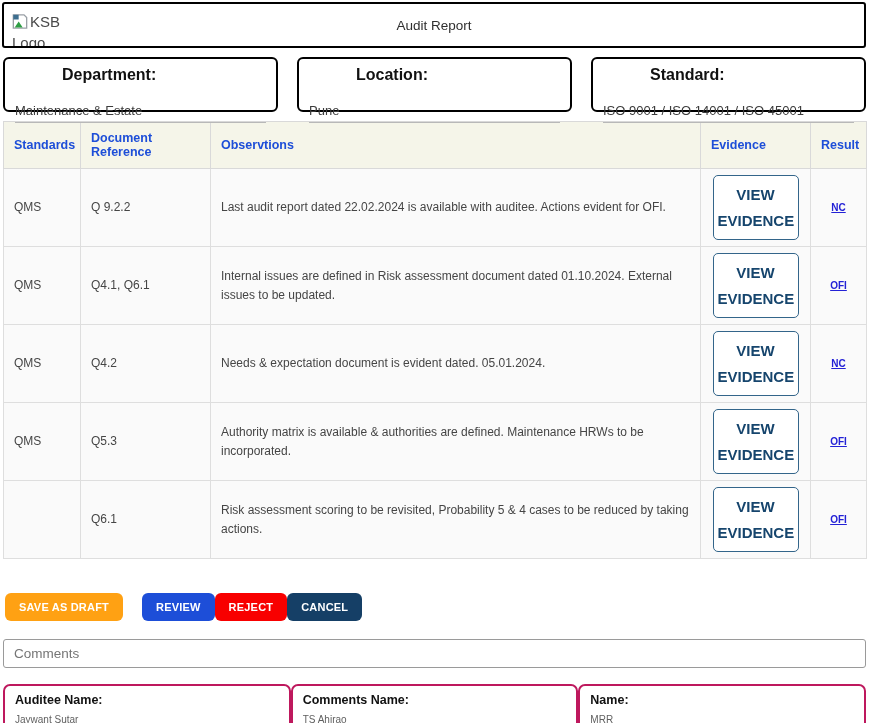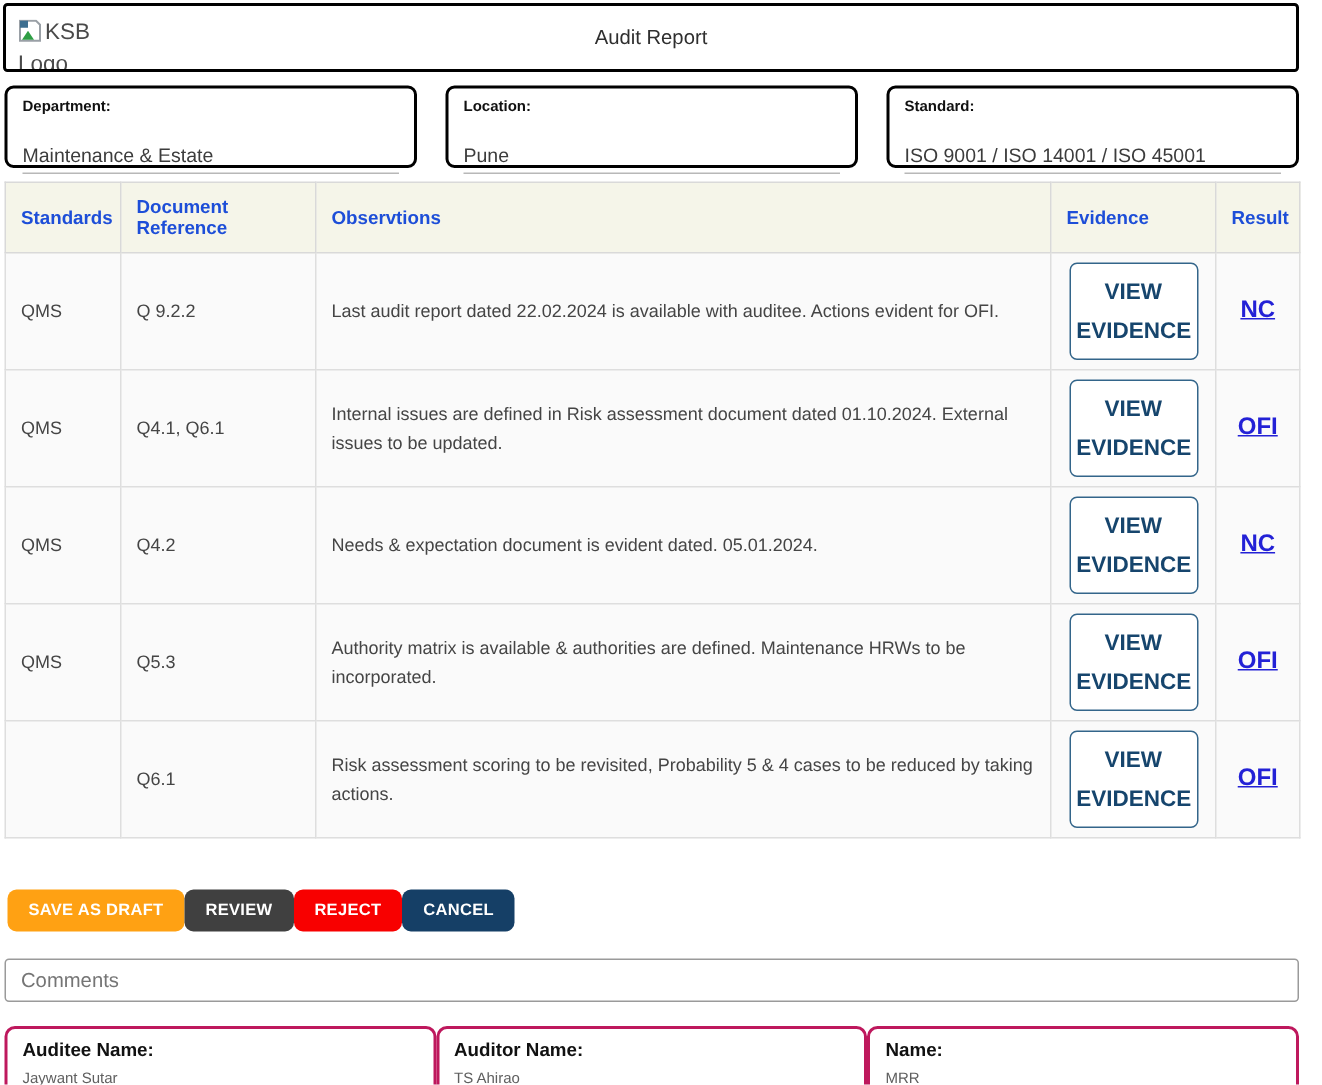--- a/index.html
+++ b/index.html
@@ -39,21 +39,21 @@
   .fields-row {
     display: flex; justify-content: space-between;
     margin: 9px 15px 0 3px;
   }
   .field-box {
     width: 275px; height: 55px;
     border: 2px solid #000; border-radius: 6px;
     padding: 7px 10px 0 10px;
     background: #fff;
   }
-  .field-label { font-weight: bold; font-size: 10px; color: #111; }
+  .field-label { font-weight: bold; font-size: 16px; color: #111; margin-left: 47px; }
   .field-value {
     margin-top: 19px; font-size: 13px; color: #3c3c3c;
     padding-bottom: 4px;
     border-bottom: 1px solid #b8b8b8;
   }
 
   
   table.audit {
     margin: 9px 15px 0 3px;
     width: 863px;
@@ -78,21 +78,21 @@
   td.c-evidence, td.c-result { text-align: center; }
   .view-evidence-btn {
     width: 86px; padding: 6px 4px;
     background: #fff;
     border: 1px solid #33658a; border-radius: 5px;
     color: #16456d; font-family: "Liberation Sans", sans-serif;
     font-size: 15px; font-weight: bold; line-height: 1.7;
     cursor: pointer;
   }
   .result-link {
-    color: #2321d6; font-weight: bold; font-size: 16px;
+    color: #2321d6; font-weight: bold; font-size: 10px;
     text-decoration: underline; cursor: pointer;
   }
 
   
   .actions-row {
     display: flex; 
     margin: 34px 0 0 5px;
   }
   .action-btn {
     border: none; border-radius: 6px;
@@ -216,35 +216,35 @@
         <td>Q6.1</td>
         <td>Risk assessment scoring to be revisited, Probability 5 &amp; 4 cases to be reduced by taking actions.</td>
         <td class="c-evidence"><button class="view-evidence-btn">VIEW EVIDENCE</button></td>
         <td class="c-result"><a class="result-link">OFI</a></td>
       </tr>
     </tbody>
   </table>
 
   <div class="actions-row">
     <button class="action-btn" style="background-color: rgb(255, 161, 19);">SAVE AS DRAFT</button>
-    <button class="action-btn" style="background-color: #404040;">REVIEW</button>
+    <button class="action-btn" style="background-color: #1d4ed8; margin-left: 19px;">REVIEW</button>
     <button class="action-btn" style="background-color: rgb(248, 0, 0);">REJECT</button>
     <button class="action-btn" style="background-color: rgb(21, 63, 102);">CANCEL</button>
   </div>
 
   <input class="comments-input" type="text" placeholder="Comments" style="">
 
   <div class="signatures-row">
     <div class="sig-box">
       <div class="sig-label">Auditee Name:</div>
       <div class="sig-name">Jaywant Sutar</div>
       <div class="sig-date">16.10.2024</div>
     </div>
     <div class="sig-box">
-      <div class="sig-label">Auditor Name:</div>
+      <div class="sig-label">Comments Name:</div>
       <div class="sig-name">TS Ahirao</div>
       <div class="sig-date">17.10.2024</div>
     </div>
     <div class="sig-box">
       <div class="sig-label">Name:</div>
       <div class="sig-name">MRR</div>
       <div class="sig-date">.</div>
     </div>
   </div>
 

